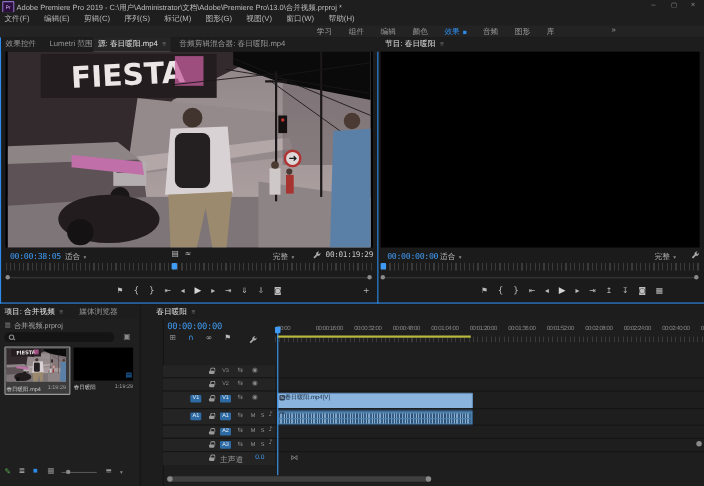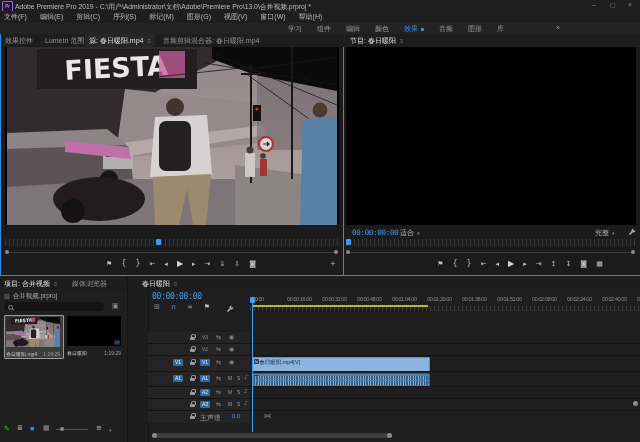--- a/index.html
+++ b/index.html
@@ -156,20 +156,31 @@
         <span class="tab" style="left:44px">Lumetri 范围</span>
         <span class="tab active" style="left:84px;background:#262626;padding:0 4px;border-bottom:1px solid #c8c8c8"><span>源: 春日暖阳.mp4</span><span class="pmenu">≡</span></span>
         <span class="tab" style="left:162px">音频剪辑混合器: 春日暖阳.mp4</span>
       </div>
       <div class="abs videoarea" style="left:4px;top:13px;width:334px;height:178px">
         <svg width="330" height="178" viewBox="0 0 330 178" style="margin-left:2px">
             <use href="#scene"></use>
           </svg>
       </div>
 
+      <div class="abs" style="left:0;top:193px;width:341px;height:10px">
+        <span class="abs mono tc" style="left:8px;top:1px">00:00:38:05</span>
+        <span class="abs" style="left:58px;top:1px;color:#b5b5b5"><span>适合</span><span class="caret">▾</span></span>
+        <span class="abs ig" style="left:155px;top:1px">▤</span>
+        <span class="abs ig" style="left:167px;top:1px">≈</span>
+        <span class="abs" style="left:247px;top:1px;color:#b5b5b5"><span>完整</span><span class="caret">▾</span></span>
+        <svg class="abs" style="left:283px;top:1px" width="8" height="8">
+            <use href="#i-wrench"></use>
+          </svg>
+        <span class="abs mono dur" style="left:295px;top:1px">00:01:19:29</span>
+      </div>
 
       <div class="abs ticks" style="left:4px;top:205px;width:334px;height:7px">
         <div class="abs playhead" style="left:151px;top:0"></div>
       </div>
 
       <div class="abs zoombar" style="left:6px;top:218px;width:330px"></div>
       <div class="abs zknob" style="left:4px;top:216px"></div>
       <div class="abs zknob" style="left:333px;top:216px"></div>
 
       <div class="abs transport" style="left:80px;top:223px;width:200px;height:14px">

